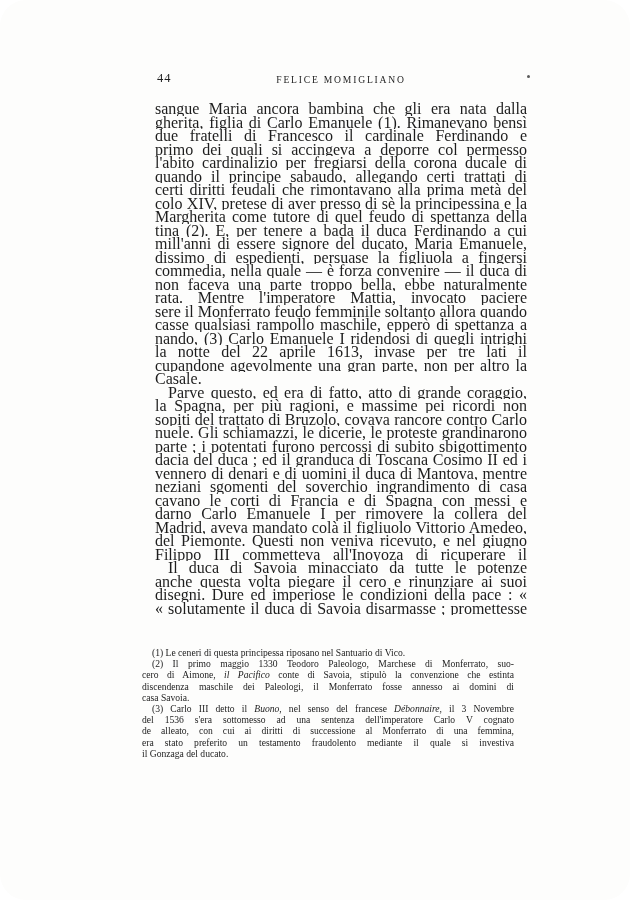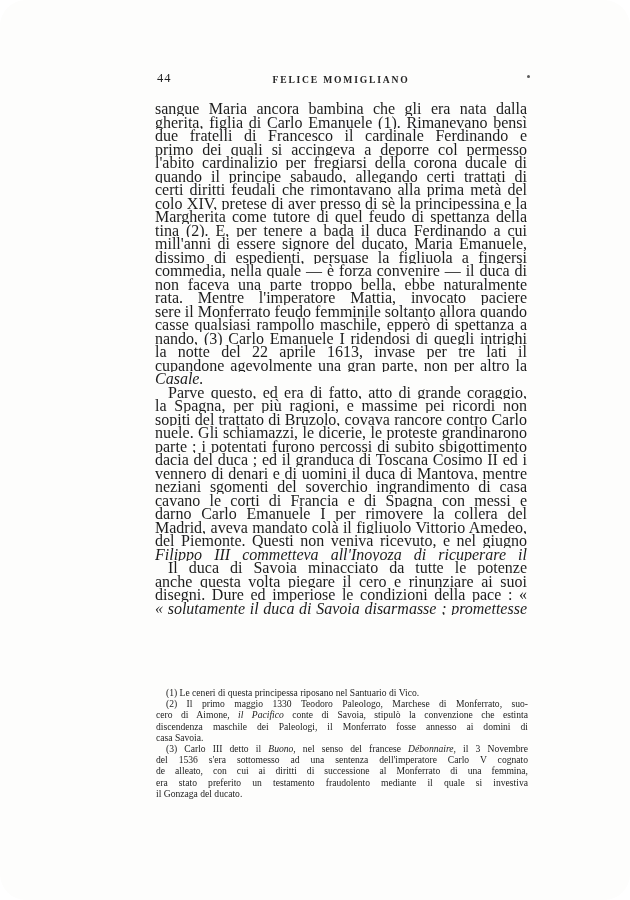--- a/index.html
+++ b/index.html
@@ -12,35 +12,35 @@
   .page{
     position:absolute;inset:0;background:#fdfdfc;color:#1d1d1d;border-radius:26px;
   }
   .header{
     position:absolute;left:155px;top:71px;width:372px;height:16px;
   }
   .pagenum{
     position:absolute;left:2px;top:0;font-size:12.5px;letter-spacing:1px;
   }
   .runtitle{
-    display:block;text-align:center;font-size:9.6px;font-weight:bold;
+    display:block;text-align:center;font-size:9.6px;font-weight:normal;
     letter-spacing:1.8px;padding-top:3px;color:#242424;
   }
   .body-text{
     position:absolute;left:155px;top:102px;width:372px;
   }
   .bline{
     font-size:16px;line-height:13.5px;height:13.5px;
     text-align:justify;text-align-last:justify;
     overflow:hidden;
   }
-  .bline.last{text-align-last:left;font-style:italic;}
+  .bline.last{text-align-last:left;}
   .bline.ind{text-indent:13px;}
   .footnotes{
-    position:absolute;left:156px;top:647px;width:372px;margin-top:40px;
+    position:absolute;left:142px;top:647px;width:372px;
   }
   .fline{
     font-size:9.6px;line-height:11.2px;height:11.2px;
     text-align:justify;text-align-last:justify;
     overflow:hidden;color:#222;
   }
   .fline.last{text-align-last:left;}
   .fline.ind{text-indent:10px;}
   .fline .it{font-style:italic;}
   .speck{

